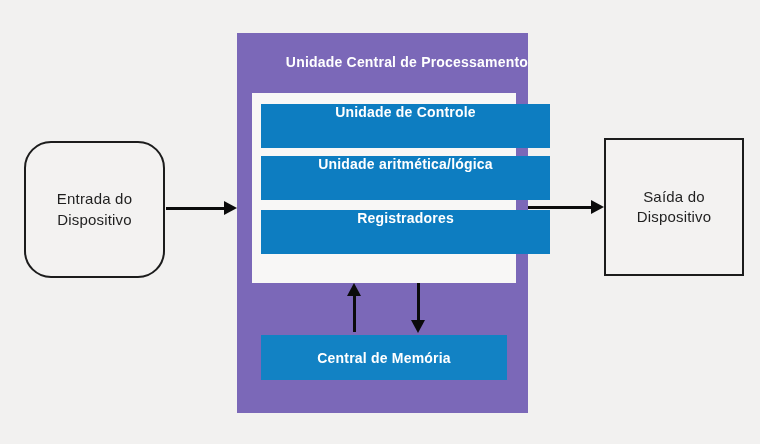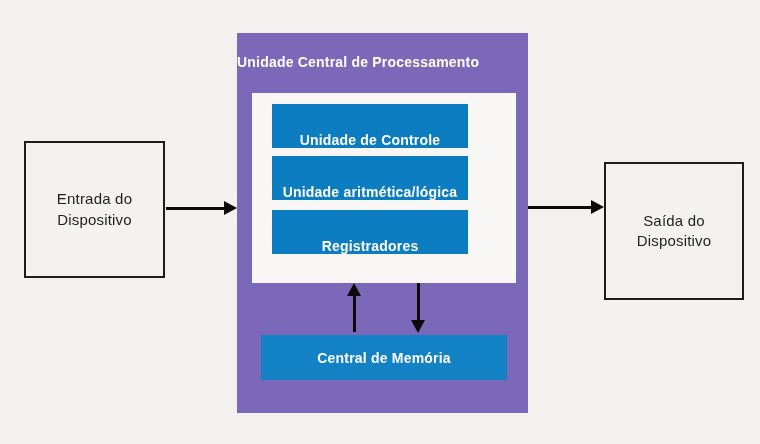--- a/index.html
+++ b/index.html
@@ -27,59 +27,59 @@
     justify-content: center;
     text-align: center;
   }
   .side-box .side-label {
     font-size: 15px;
     line-height: 1.35;
     color: #1f1f1f;
     white-space: pre-line;
     letter-spacing: 0.2px;
   }
-  .box-input  { left: 24px;  top: 141px; width: 141px; height: 137px; }
-  .box-output { left: 604px; top: 138px; width: 140px; height: 138px; margin-top: 24px; }
+  .box-input  { left: 24px;  top: 141px; width: 141px; height: 137px; border-radius: 27px; }
+  .box-output { left: 604px; top: 138px; width: 140px; height: 138px; }
 
   
   .cpu {
     position: absolute;
     left: 237px;
     top: 33px;
     width: 291px;
     height: 380px;
     background: #7b68b8;
   }
   .cpu-title {
     position: absolute;
     top: 21px;
     left: 0;
     width: 100%;
-    text-align: left;
+    text-align: right;
     color: #ffffff;
     font-size: 14px;
     font-weight: 600;
     letter-spacing: 0.2px;
   }
   .cpu-inner {
     position: absolute;
     left: 15px;
     top: 60px;
     width: 264px;
     height: 190px;
     background: #f8f7f6;
   }
   .unit-bar {
     position: absolute;
-    left: 20px;
-    width: 196px;
+    left: 9px;
+    width: 289px;
     height: 44px;
     background: #0d7dc1;
     display: flex;
-    align-items: flex-end;
+    align-items: flex-start;
     justify-content: center;
   }
   .unit-1 { top: 11px; }
   .unit-2 { top: 63px; }
   .unit-3 { top: 117px; }
   .unit-bar .unit-label,
   .memory-bar .unit-label {
     color: #ffffff;
     font-size: 14px;
     font-weight: 600;

